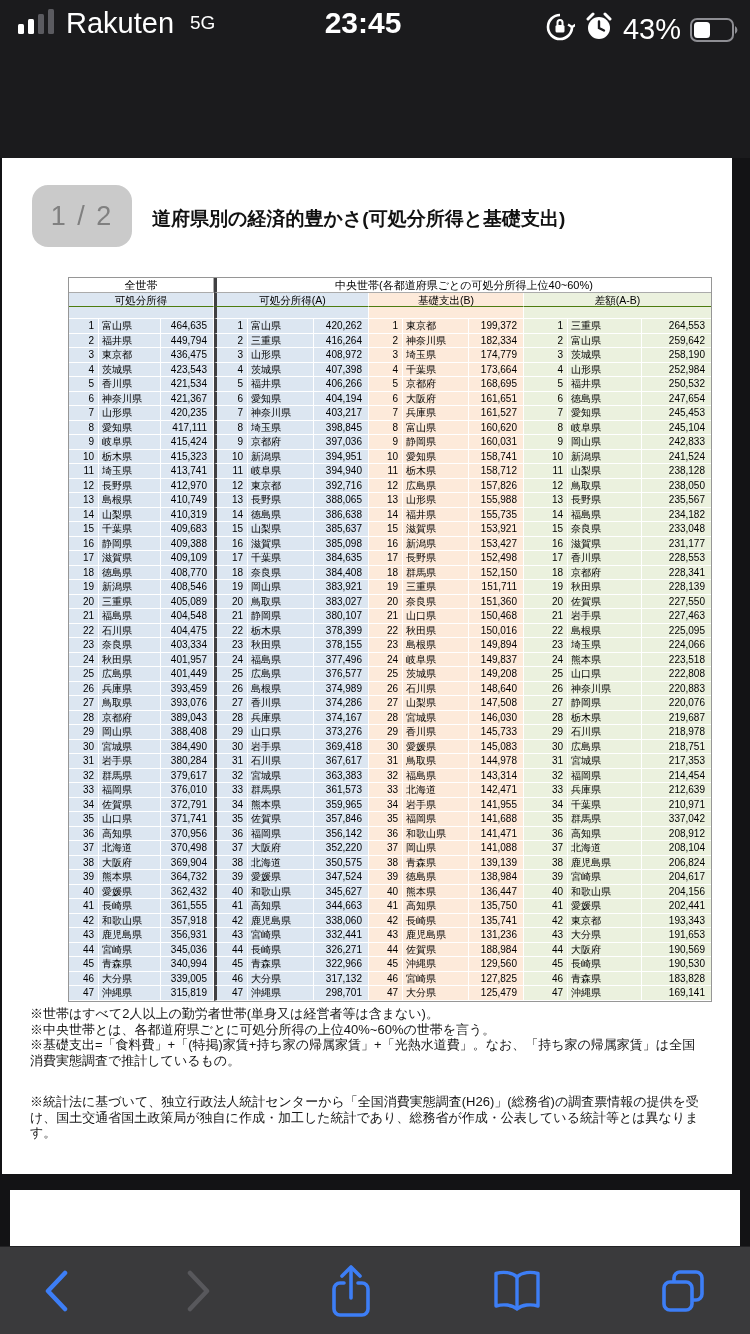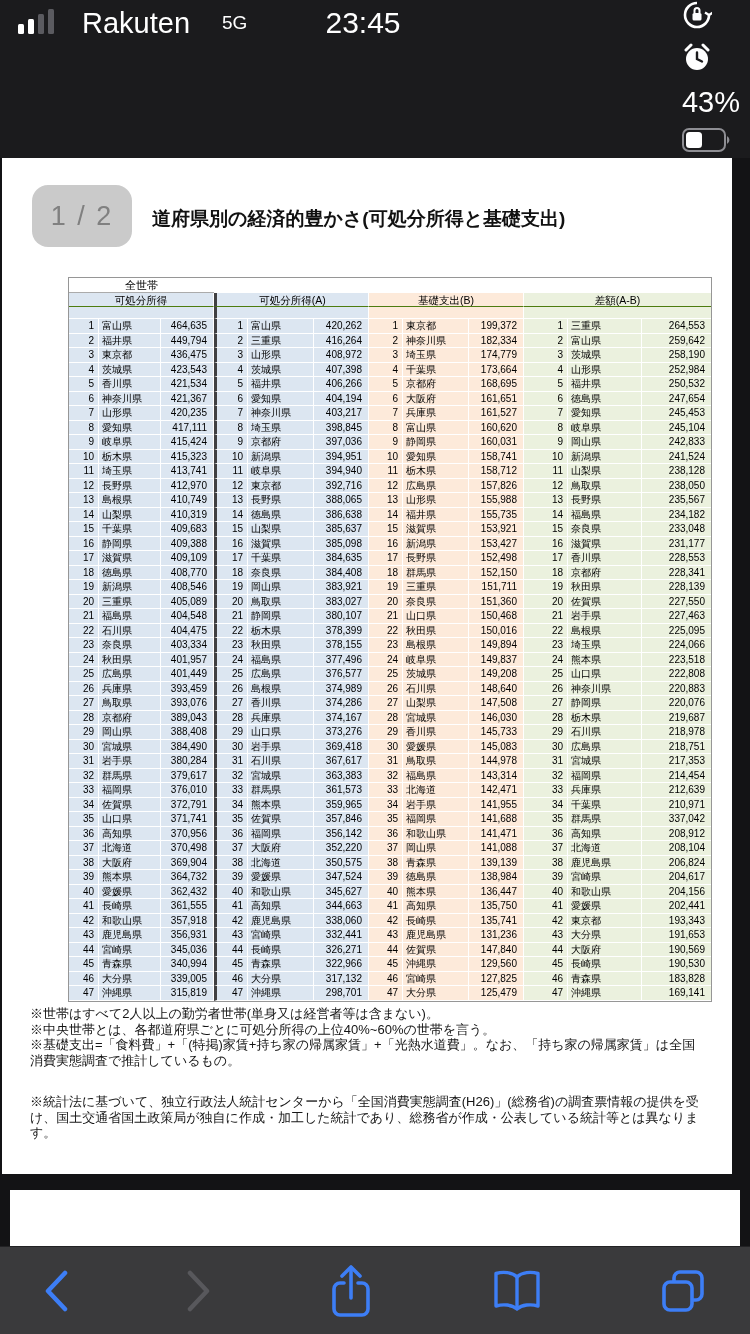--- a/index.html
+++ b/index.html
@@ -2,25 +2,25 @@
 <html><head>
 <meta charset="utf-8">
 <style>
   html,body{margin:0;padding:0;background:#000;}
   .screen{position:relative;width:750px;height:1334px;margin:0 auto;overflow:hidden;
     background:#131315;font-family:"Liberation Sans",sans-serif;}
 
   
   .top-chrome{position:absolute;top:0;left:0;width:750px;height:158px;background:#1b1b1d;}
   .status-bar{position:absolute;top:0;left:0;width:750px;height:46px;display:flex;align-items:center;color:#fff;}
-  .sb-left{position:absolute;left:18px;top:0;height:46px;display:flex;align-items:center;gap:26px;text-align:right;}
+  .sb-left{position:absolute;left:18px;top:0;height:46px;display:flex;align-items:center;gap:10px;text-align:right;}
   .sb-carrier{font-size:29px;color:#fff;}
   .sb-net{font-size:19px;color:#fff;margin-left:6px;}
-  .sb-time{position:absolute;left:0;width:726px;text-align:center;top:6px;font-size:30px;font-weight:400;color:#fff;}
-  .sb-right{position:absolute;right:10px;top:0;height:46px;display:flex;align-items:flex-start;gap:9px;flex-direction:column;}
+  .sb-time{position:absolute;left:0;width:726px;text-align:center;top:6px;font-size:30px;font-weight:700;color:#fff;}
+  .sb-right{position:absolute;right:10px;top:0;height:46px;display:flex;align-items:flex-end;gap:9px;}
   .sb-batt-pct{font-size:29px;color:#fff;}
 
   .url-row{position:absolute;top:52px;left:14px;width:722px;height:60px;}
   .url-field{width:722px;height:60px;background:#3a3a3c;border-radius:18px;display:flex;align-items:center;justify-content:center;position:relative;}
   .url-text{color:#ffffff;font-size:30px;margin-left:10px;}
   .reload-btn{position:absolute;right:18px;top:10px;width:40px;height:40px;background:none;border:none;padding:0;cursor:pointer;}
 
   
   .page1{position:absolute;top:158px;left:2px;width:730px;height:1016px;background:#ffffff;}
   .page2{position:absolute;top:1190px;left:10px;width:730px;height:56px;background:#ffffff;}
@@ -109,20 +109,21 @@
 
   </div>
 
   <div class="page1">
     <div class="page-badge">1 / 2</div>
     <div class="doc-title">道府県別の経済的豊かさ(可処分所得と基礎支出)</div>
 
     <div class="tbl" id="tbl">
         <div class="tr">
           <div class="cell h1c" style="grid-column:span 3">全世帯</div>
+          <div class="cell h1c dv" style="grid-column:span 9">中央世帯(各都道府県ごとの可処分所得上位40~60%)</div>
         </div>
         <div class="tr">
           <div class="cell h2c bgA" style="grid-column:span 3">可処分所得</div>
           <div class="cell h2c bgA dv" style="grid-column:span 3">可処分所得(A)</div>
           <div class="cell h2c bgB" style="grid-column:span 3">基礎支出(B)</div>
           <div class="cell h2c bgC" style="grid-column:span 3">差額(A-B)</div>
         </div>
         <div class="tr sp">
           <div class="cell bgA" style="grid-column:span 3"></div>
           <div class="cell bgA dv" style="grid-column:span 3"></div>
@@ -733,21 +734,21 @@
         </div>
         <div class="tr">
           <div class="cell rk bgA">44</div>
           <div class="cell nm bgA">宮崎県</div>
           <div class="cell vl bgA">345,036</div>
           <div class="cell rk bgA dv">44</div>
           <div class="cell nm bgA">長崎県</div>
           <div class="cell vl bgA">326,271</div>
           <div class="cell rk bgB">44</div>
           <div class="cell nm bgB">佐賀県</div>
-          <div class="cell vl bgB">147,840</div>
+          <div class="cell vl bgB">188,984</div>
           <div class="cell rk bgC">44</div>
           <div class="cell nm bgC">大阪府</div>
           <div class="cell vl bgC">190,569</div>
         </div>
         <div class="tr">
           <div class="cell rk bgA">45</div>
           <div class="cell nm bgA">青森県</div>
           <div class="cell vl bgA">340,994</div>
           <div class="cell rk bgA dv">45</div>
           <div class="cell nm bgA">青森県</div>

